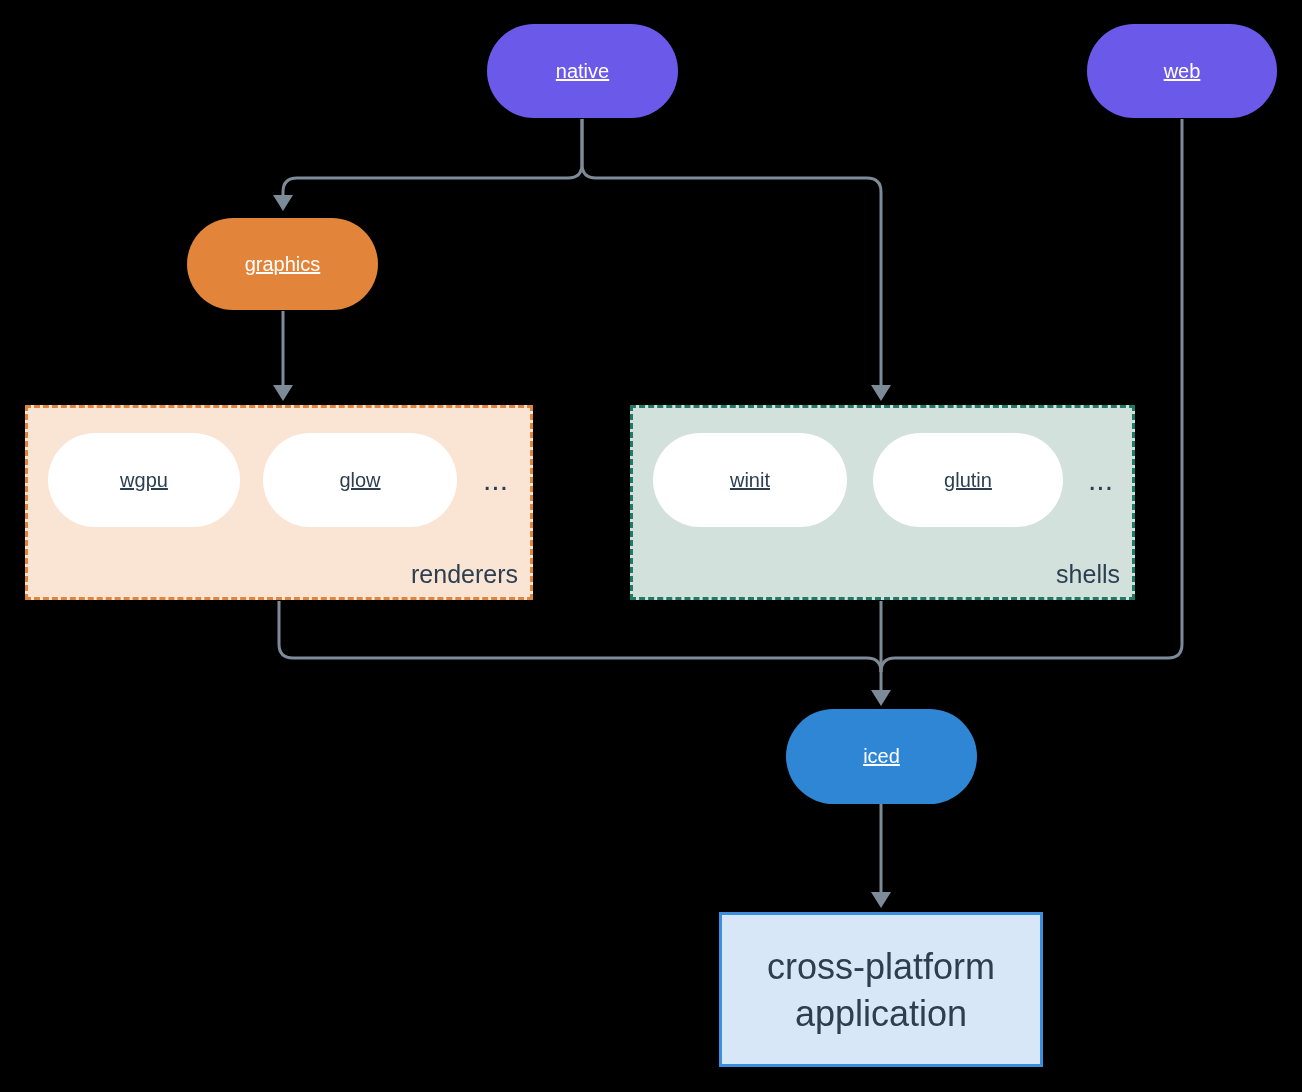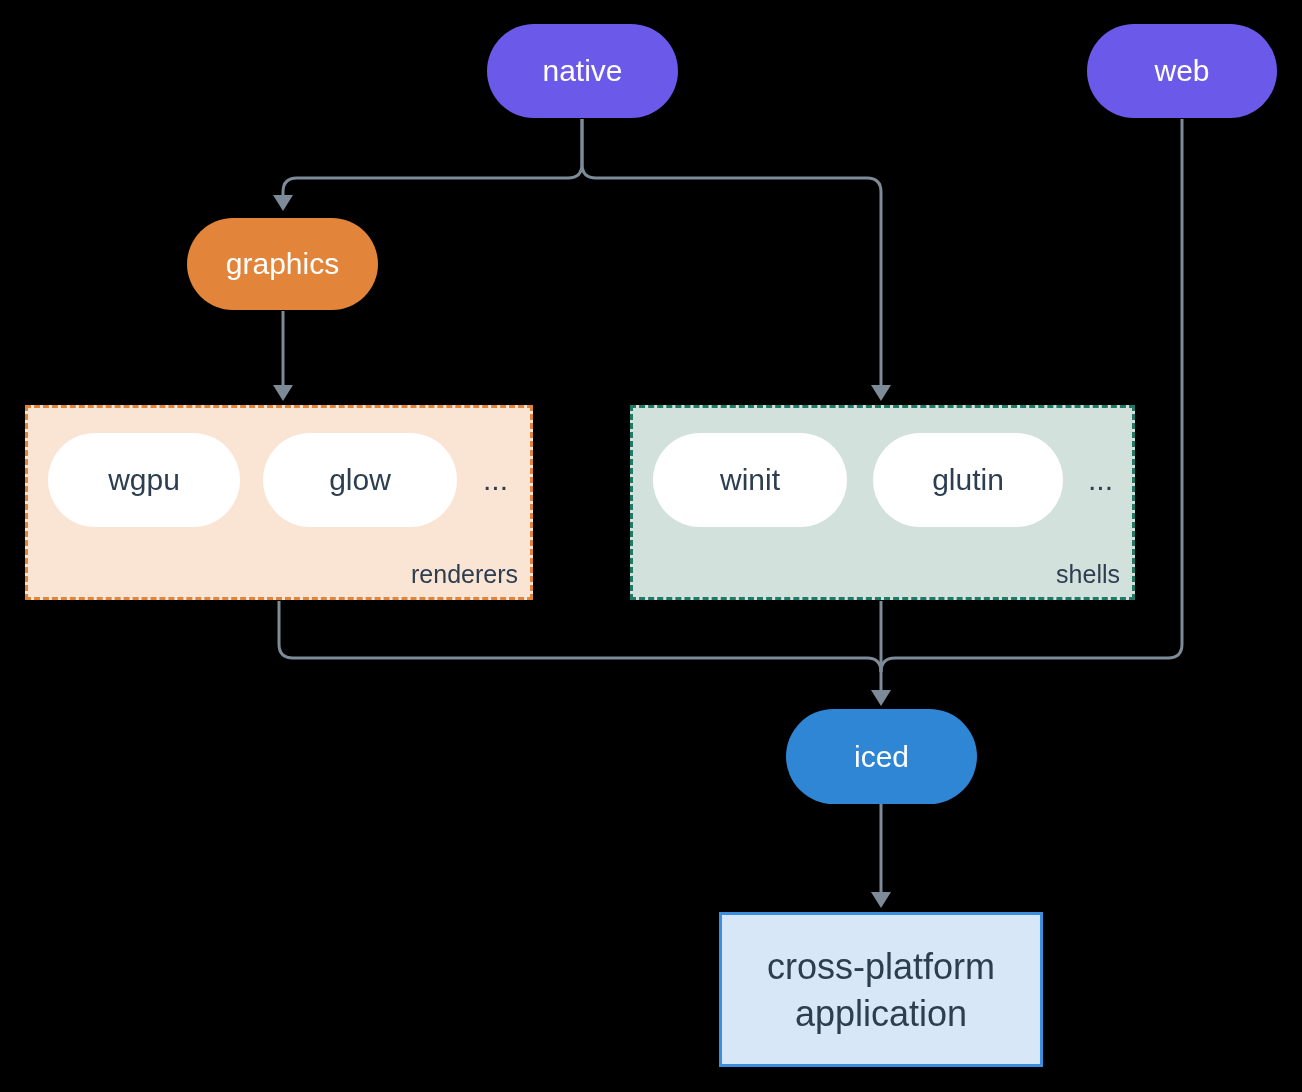--- a/index.html
+++ b/index.html
@@ -10,22 +10,23 @@
     font-family:"Liberation Sans", sans-serif;
     overflow:hidden;
   }
   svg.connectors{position:absolute;left:0;top:0;}
   .edge{stroke:var(--line,#7D8A97);stroke-width:3;fill:none;stroke-linejoin:round;}
   .arrowhead{fill:var(--line,#7D8A97);stroke:none;}
   .pill{
     position:absolute;
     border-radius:999px;
     display:flex;align-items:center;justify-content:center;
-    font-size:30px;color:#fff;
+    font-size:20px;color:#fff;
     box-sizing:border-box;
+    text-decoration:underline;
   }
   .pill.purple{background:var(--purple,#6B5AEA);}
   .pill.orange{background:var(--orange,#E2853B);}
   .pill.blue{background:var(--blue,#2E86D5);}
   .pill.white{background:#fff;color:var(--slate,#2C3E50);}
   .group-box{
     position:absolute;box-sizing:border-box;
   }
   .group-box.renderers{
     left:25px;top:405px;width:508px;height:195px;

